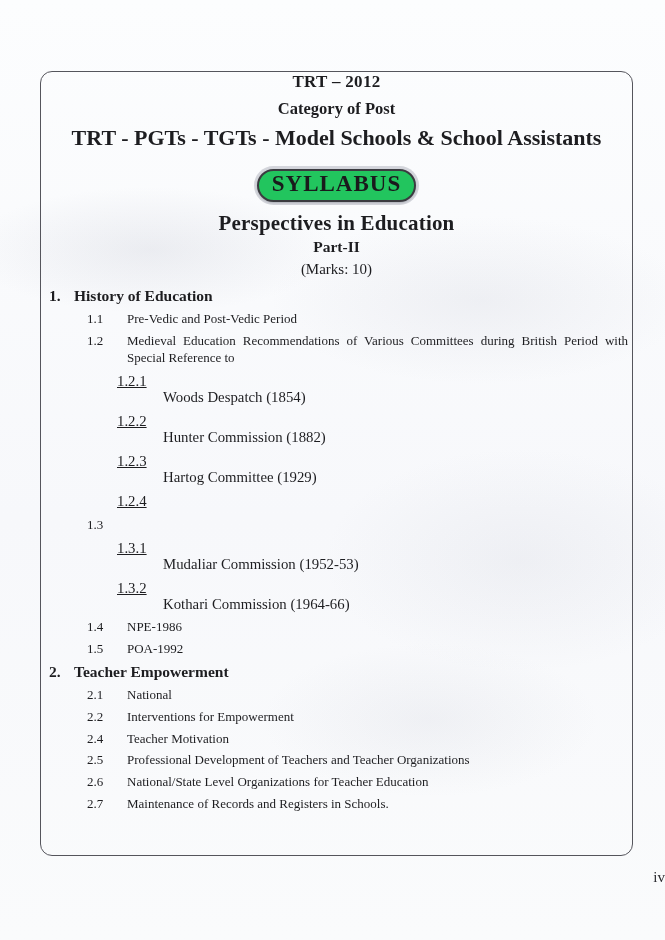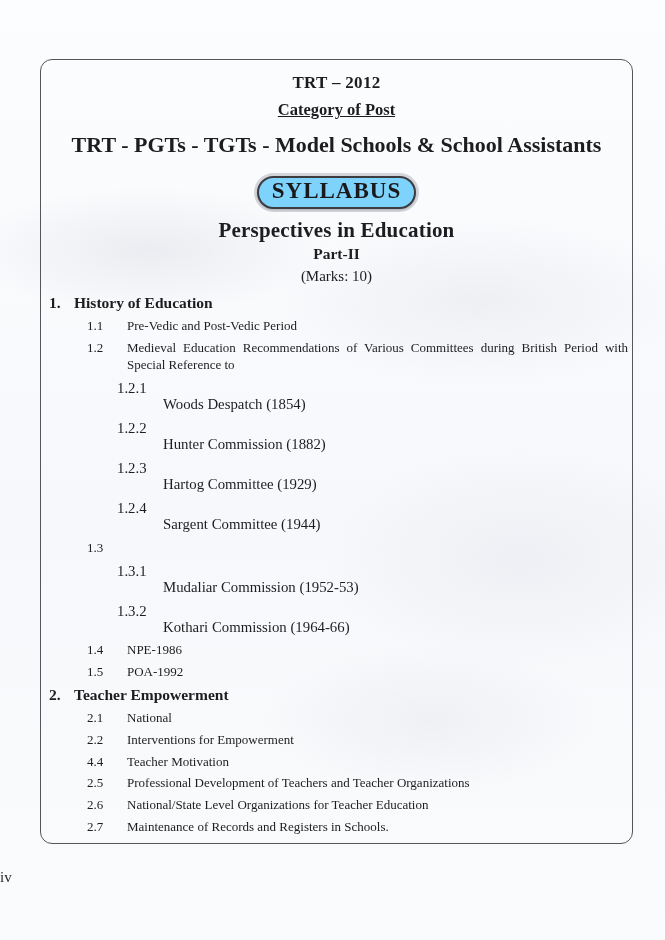--- a/index.html
+++ b/index.html
@@ -8,51 +8,51 @@
     font-family:"Liberation Serif","DejaVu Serif",serif;
     color:#1d1d20;
     background:
       radial-gradient(ellipse 260px 90px at 150px 250px, rgba(168,172,188,0.18), rgba(168,172,188,0) 70%),
       radial-gradient(ellipse 300px 120px at 480px 300px, rgba(170,174,190,0.14), rgba(170,174,190,0) 70%),
       radial-gradient(ellipse 280px 160px at 520px 560px, rgba(170,174,190,0.12), rgba(170,174,190,0) 70%),
       radial-gradient(ellipse 240px 110px at 430px 720px, rgba(170,174,190,0.12), rgba(170,174,190,0) 70%),
       linear-gradient(180deg,#fcfdfe 0%,#f7f8fb 55%,#fafbfc 100%);
   }
   .sheet{
-    position:absolute;left:40px;top:59px;width:593px;height:785px;
+    position:absolute;left:40px;top:71px;width:593px;height:785px;
     border:1.6px solid #55555c;border-radius:12px;
-    box-sizing:border-box;padding:13px 0 0 0;
+    box-sizing:border-box;padding:0 0 0 0;
     background:transparent;
   }
   .hline{text-align:center;}
   .h-exam{font-size:17px;font-weight:700;letter-spacing:0.3px;margin:0 0 7px;}
-  .h-cat{font-size:16.5px;font-weight:700;margin:0 0 12px;text-decoration:underline;}
+  .h-cat{font-size:16.5px;font-weight:700;margin:0 0 6px;}
   .h-posts{font-size:22px;font-weight:700;margin:0 0 18px;}
   .badge-wrap{text-align:center;margin:3px 0 9px;}
   .badge{
     display:inline-block;font-size:23px;font-weight:700;letter-spacing:1px;
     border:2px solid #3b3b40;border-radius:999px;padding:0 13px 3px;
     box-shadow:0 0 0 3px rgba(140,143,158,0.35), 0 1px 2px rgba(90,92,104,0.35);
-    background:#7dd3fc;color:#1a1a1c;
+    background:#22c55e;color:#1a1a1c;
   }
   .h-part{font-size:15.5px;font-weight:700;margin:0 0 5px;}
   .h-title{font-size:21px;font-weight:700;margin:0 0 2px;letter-spacing:0.2px;}
   .h-marks{font-size:15px;margin:0 0 9px;text-align:center;}
   .outline{margin-top:2px;}
   .sec-head{display:flex;font-weight:700;font-size:15.5px;margin:3px 0 6px;}
   .sec-num{flex:0 0 33px;padding-left:8px;box-sizing:border-box;}
   .sec-title{flex:1;}
   .item-row{display:flex;font-size:13px;margin:0 0 5px;line-height:1.3;}
   .item-num{flex:0 0 40px;margin-left:46px;}
   .item-text{flex:1;text-align:justify;padding-right:4px;}
   .sub-row{display:flex;font-size:14.8px;margin:0 0 5px;line-height:1.3;}
-  .sub-num{flex:0 0 46px;margin-left:76px;}
+  .sub-num{flex:0 0 46px;margin-left:76px;text-decoration:underline;}
   .sub-text{flex:1;padding-right:4px;margin-top:16px;}
   .pageno{
-    position:absolute;left:0;right:0;top:869px;text-align:left;
+    position:absolute;left:0;right:0;top:869px;text-align:right;
     font-size:15px;color:#2a2a2e;
   }
 </style>
 </head>
 <body>
 
 <div class="sheet">
   <div class="hline h-exam">TRT – 2012</div>
   <div class="hline h-cat">Category of Post</div>
   <div class="hline h-posts">TRT - PGTs - TGTs - Model Schools &amp; School Assistants</div>
@@ -82,21 +82,20 @@
       <div class="sub-row">
         <span class="sub-num">1.2.2</span>
         <span class="sub-text">Hunter Commission (1882)</span>
       </div>
       <div class="sub-row">
         <span class="sub-num">1.2.3</span>
         <span class="sub-text">Hartog Committee (1929)</span>
       </div>
       <div class="sub-row">
         <span class="sub-num">1.2.4</span>
-        <span class="sub-text">Sargent Committee (1944)</span>
       </div>
       <div class="item-row">
         <span class="item-num">1.3</span>
       </div>
       <div class="sub-row">
         <span class="sub-num">1.3.1</span>
         <span class="sub-text">Mudaliar Commission (1952-53)</span>
       </div>
       <div class="sub-row">
         <span class="sub-num">1.3.2</span>
@@ -116,21 +115,21 @@
       </div>
       <div class="item-row">
         <span class="item-num">2.1</span>
         <span class="item-text">National</span>
       </div>
       <div class="item-row">
         <span class="item-num">2.2</span>
         <span class="item-text">Interventions for Empowerment</span>
       </div>
       <div class="item-row">
-        <span class="item-num">4.4</span>
+        <span class="item-num">2.4</span>
         <span class="item-text">Teacher Motivation</span>
       </div>
       <div class="item-row">
         <span class="item-num">2.5</span>
         <span class="item-text">Professional Development of Teachers and Teacher Organizations</span>
       </div>
       <div class="item-row">
         <span class="item-num">2.6</span>
         <span class="item-text">National/State Level Organizations for Teacher Education</span>
       </div>

